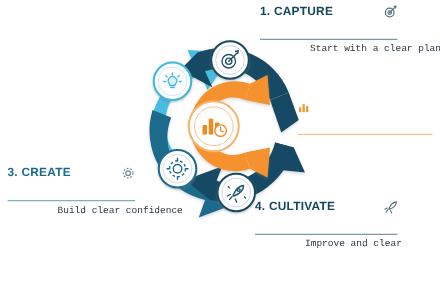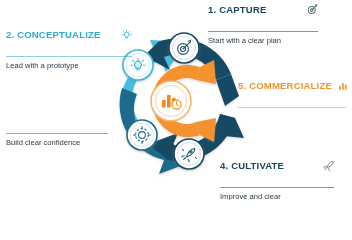--- a/index.html
+++ b/index.html
@@ -15,39 +15,40 @@
   .label-block{position:absolute;}
   .lbl-head{
     display:flex;align-items:center;justify-content:space-between;
     font-size:9.5px;font-weight:bold;letter-spacing:.2px;
     padding-bottom:16px;white-space:nowrap;
   }
   .lbl-head .txt{margin-right:6px;}
   .lbl-rule{height:1px;width:100%;opacity:.55;}
   .lbl-sub{
     font-size:7.6px;color:#2b3a45;margin-top:3.5px;white-space:nowrap;
-    font-family:Liberation Sans, sans-serif;
+    font-family:Liberation Mono, monospace;
+    margin-left:40px;
   }
   .navy{color:#14465c;}
   .cyan{color:#2fa9cf;}
   .blue{color:#1d6b8c;}
   .orange{color:#f0932b;}
   .r-navy{background:#14465c;}
   .r-cyan{background:#2fa9cf;}
   .r-blue{background:#1d6b8c;}
   .r-orange{background:#f0932b;}
 
   .mini-icon{flex:0 0 auto;display:inline-block;line-height:0;}
 
   
   #blk-capture{left:208px;top:4px;width:110px;}
   #blk-conceptualize{left:6px;top:29px;width:126px;}
   #blk-commercialize{left:238px;top:80px;width:108px;}
   #blk-create{left:6px;top:133px;width:102px;}
-  #blk-cultivate{left:220px;top:160px;width:114px;}
+  #blk-cultivate{left:204px;top:160px;width:114px;}
 
   #wheel{position:absolute;left:104px;top:18px;width:152px;height:166px;}
 </style>
 </head>
 <body>
 
 <div id="stage">
 
   <div id="wheel">
     <svg width="152" height="166" viewBox="0 0 152 166" xmlns="http://www.w3.org/2000/svg">
@@ -173,38 +174,33 @@
           <path d="M5.2 6.6 L9.6 2.3" stroke-linecap="round"></path>
           <path d="M8.6 1.4 l2.1 -.5 -.5 2.1" stroke-linejoin="round"></path>
             </g>
           </svg>
       </span>
     </div>
     <div class="lbl-rule r-navy"></div>
     <div class="lbl-sub">Start with a clear plan</div>
   </div>
 
-  <div class="label-block" id="blk-conceptualize">
-    <div class="lbl-head cyan">
-      <span class="txt">2. CONCEPTUALIZE</span>
-      <span class="mini-icon">
-        <svg width="11" height="11" viewBox="0 0 12 12">
-            <g fill="none" stroke="#3fb6dd" stroke-width="1" stroke-linecap="round">
-          <path d="M4.1 7.4a2.5 2.5 0 1 1 4 0c-.4.5-.6.8-.7 1.3H4.8c-.1-.5-.3-.8-.7-1.3z"></path>
-          <path d="M5.2 9.6h1.8"></path>
-          <path d="M6.1 1.2v1.3M2.6 2.7l.9.9M9.6 2.7l-.9.9M1.2 6.2h1.3M9.9 6.2h1.3"></path>
-            </g>
-          </svg>
-      </span>
-    </div>
-    <div class="lbl-rule r-cyan"></div>
-    <div class="lbl-sub">Lead with a prototype</div>
-  </div>
 
   <div class="label-block" id="blk-create">
+    <div class="lbl-head blue">
+      <span class="txt">3. CREATE</span>
+      <span class="mini-icon">
+        <svg width="11" height="11" viewBox="0 0 12 12">
+            <g fill="none" stroke="#6b8693" stroke-width="1">
+          <circle cx="6" cy="6" r="2"></circle>
+              <circle cx="6" cy="6" r="4.2" stroke-dasharray="1.6 1.4"></circle>
+            </g>
+          </svg>
+      </span>
+    </div>
     <div class="lbl-rule r-blue"></div>
     <div class="lbl-sub">Build clear confidence</div>
   </div>
 
   <div class="label-block" id="blk-cultivate">
     <div class="lbl-head navy">
       <span class="txt">4. CULTIVATE</span>
       <span class="mini-icon">
         <svg width="11" height="11" viewBox="0 0 12 12">
             <g fill="none" stroke="#5a7480" stroke-width="1" stroke-linecap="round">
@@ -213,21 +209,20 @@
             </g>
           </svg>
       </span>
     </div>
     <div class="lbl-rule r-navy"></div>
     <div class="lbl-sub">Improve and clear</div>
   </div>
 
   <div class="label-block" id="blk-commercialize">
     <div class="lbl-head orange">
-      <span class="txt">5. COMMERCIALIZE</span>
       <span class="mini-icon">
         <svg width="11" height="11" viewBox="0 0 12 12">
             <g fill="#e8a13c">
           <rect x="1.2" y="6.4" width="2.1" height="4.2"></rect>
           <rect x="4.3" y="3.6" width="2.1" height="7"></rect>
           <rect x="7.4" y="5.2" width="2.1" height="5.4"></rect>
             </g>
           </svg>
       </span>
     </div>

